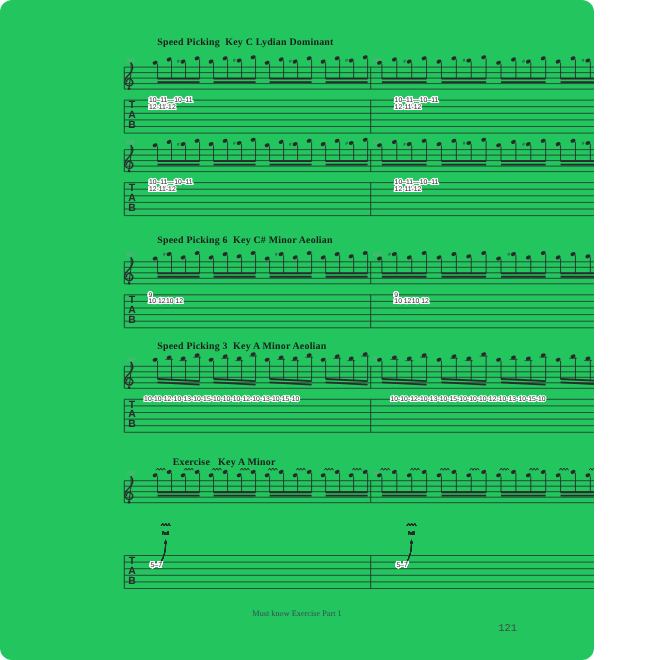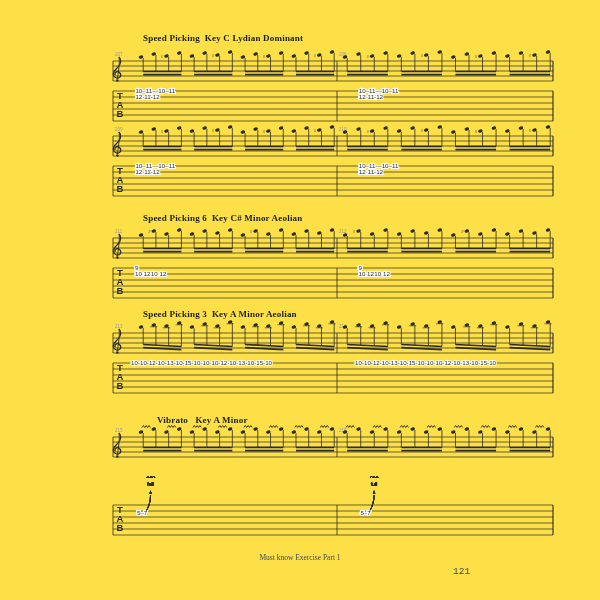--- a/index.html
+++ b/index.html
@@ -1,17 +1,17 @@
 <!DOCTYPE html>
 <html><head>
 <meta charset="utf-8">
 <style>
   html,body{margin:0;padding:0;background:#ffffff;}
-  .page{position:relative;width:600px;height:600px;background:#fde047;overflow:hidden;
-        font-family:"Liberation Serif",serif;}
+  .page{position:relative;width:540px;height:600px;background:#22c55e;overflow:hidden;
+        font-family:"Liberation Serif",serif;border-radius:11px;}
   .title{position:absolute;font-weight:bold;font-size:9px;color:#1c1c1c;
          letter-spacing:.2px;white-space:pre;}
   .footer{position:absolute;top:553px;left:50%;transform:translateX(-50%);
           font-size:7.5px;color:#3d4a57;white-space:pre;}
   .pagenum{position:absolute;top:566px;left:453px;font-size:9.5px;color:#474747;
            font-family:Liberation Mono, monospace;}
   svg{position:absolute;overflow:visible;}
   text{font-family:"Liberation Sans",sans-serif;}
 </style>
 </head>
@@ -568,21 +568,21 @@
             <ellipse cx="427.4666666666667" cy="7" rx="2.3" ry="1.7" fill="#2a2a2a" transform="rotate(-20 427.4666666666667 7)"></ellipse>
             <line x1="423.8666666666667" y1="8.8" x2="431.0666666666667" y2="8.8" stroke="#2a2a2a" stroke-width="0.6"></line>
             <line x1="443.2" y1="4" x2="443.2" y2="27.5" stroke="#2a2a2a" stroke-width="0.8"></line>
             <ellipse cx="441" cy="3" rx="2.3" ry="1.7" fill="#2a2a2a" transform="rotate(-20 441 3)"></ellipse>
             <line x1="437.4" y1="4.8" x2="444.6" y2="4.8" stroke="#2a2a2a" stroke-width="0.6"></line>
             <text x="248" y="44" font-size="6.2" fill="#2a2a2a" dominant-baseline="middle" paint-order="stroke" stroke="#ffffff" stroke-width="2">10-10-12-10-13-10-15-10-10-10-12-10-13-10-15-10</text>
           </g>
         </svg>
       </div>
       <div>
-        <div class="title" style="left: 157px; top: 415px;">Vibrato   Key A Minor</div>
+        <div class="title" style="left: 157px; top: 415px;">Exercise   Key A Minor</div>
         <svg width="452" height="114" viewBox="0 0 452 114" style="left: 107px; top: 425px;">
           <line x1="6" y1="12" x2="446" y2="12" stroke="#2a2a2a" stroke-width="0.7"></line>
           <line x1="6" y1="17" x2="446" y2="17" stroke="#2a2a2a" stroke-width="0.7"></line>
           <line x1="6" y1="22" x2="446" y2="22" stroke="#2a2a2a" stroke-width="0.7"></line>
           <line x1="6" y1="27" x2="446" y2="27" stroke="#2a2a2a" stroke-width="0.7"></line>
           <line x1="6" y1="32" x2="446" y2="32" stroke="#2a2a2a" stroke-width="0.7"></line>
           <line x1="6" y1="80" x2="446" y2="80" stroke="#2a2a2a" stroke-width="0.7"></line>
           <line x1="6" y1="86" x2="446" y2="86" stroke="#2a2a2a" stroke-width="0.7"></line>
           <line x1="6" y1="92" x2="446" y2="92" stroke="#2a2a2a" stroke-width="0.7"></line>
           <line x1="6" y1="98" x2="446" y2="98" stroke="#2a2a2a" stroke-width="0.7"></line>

